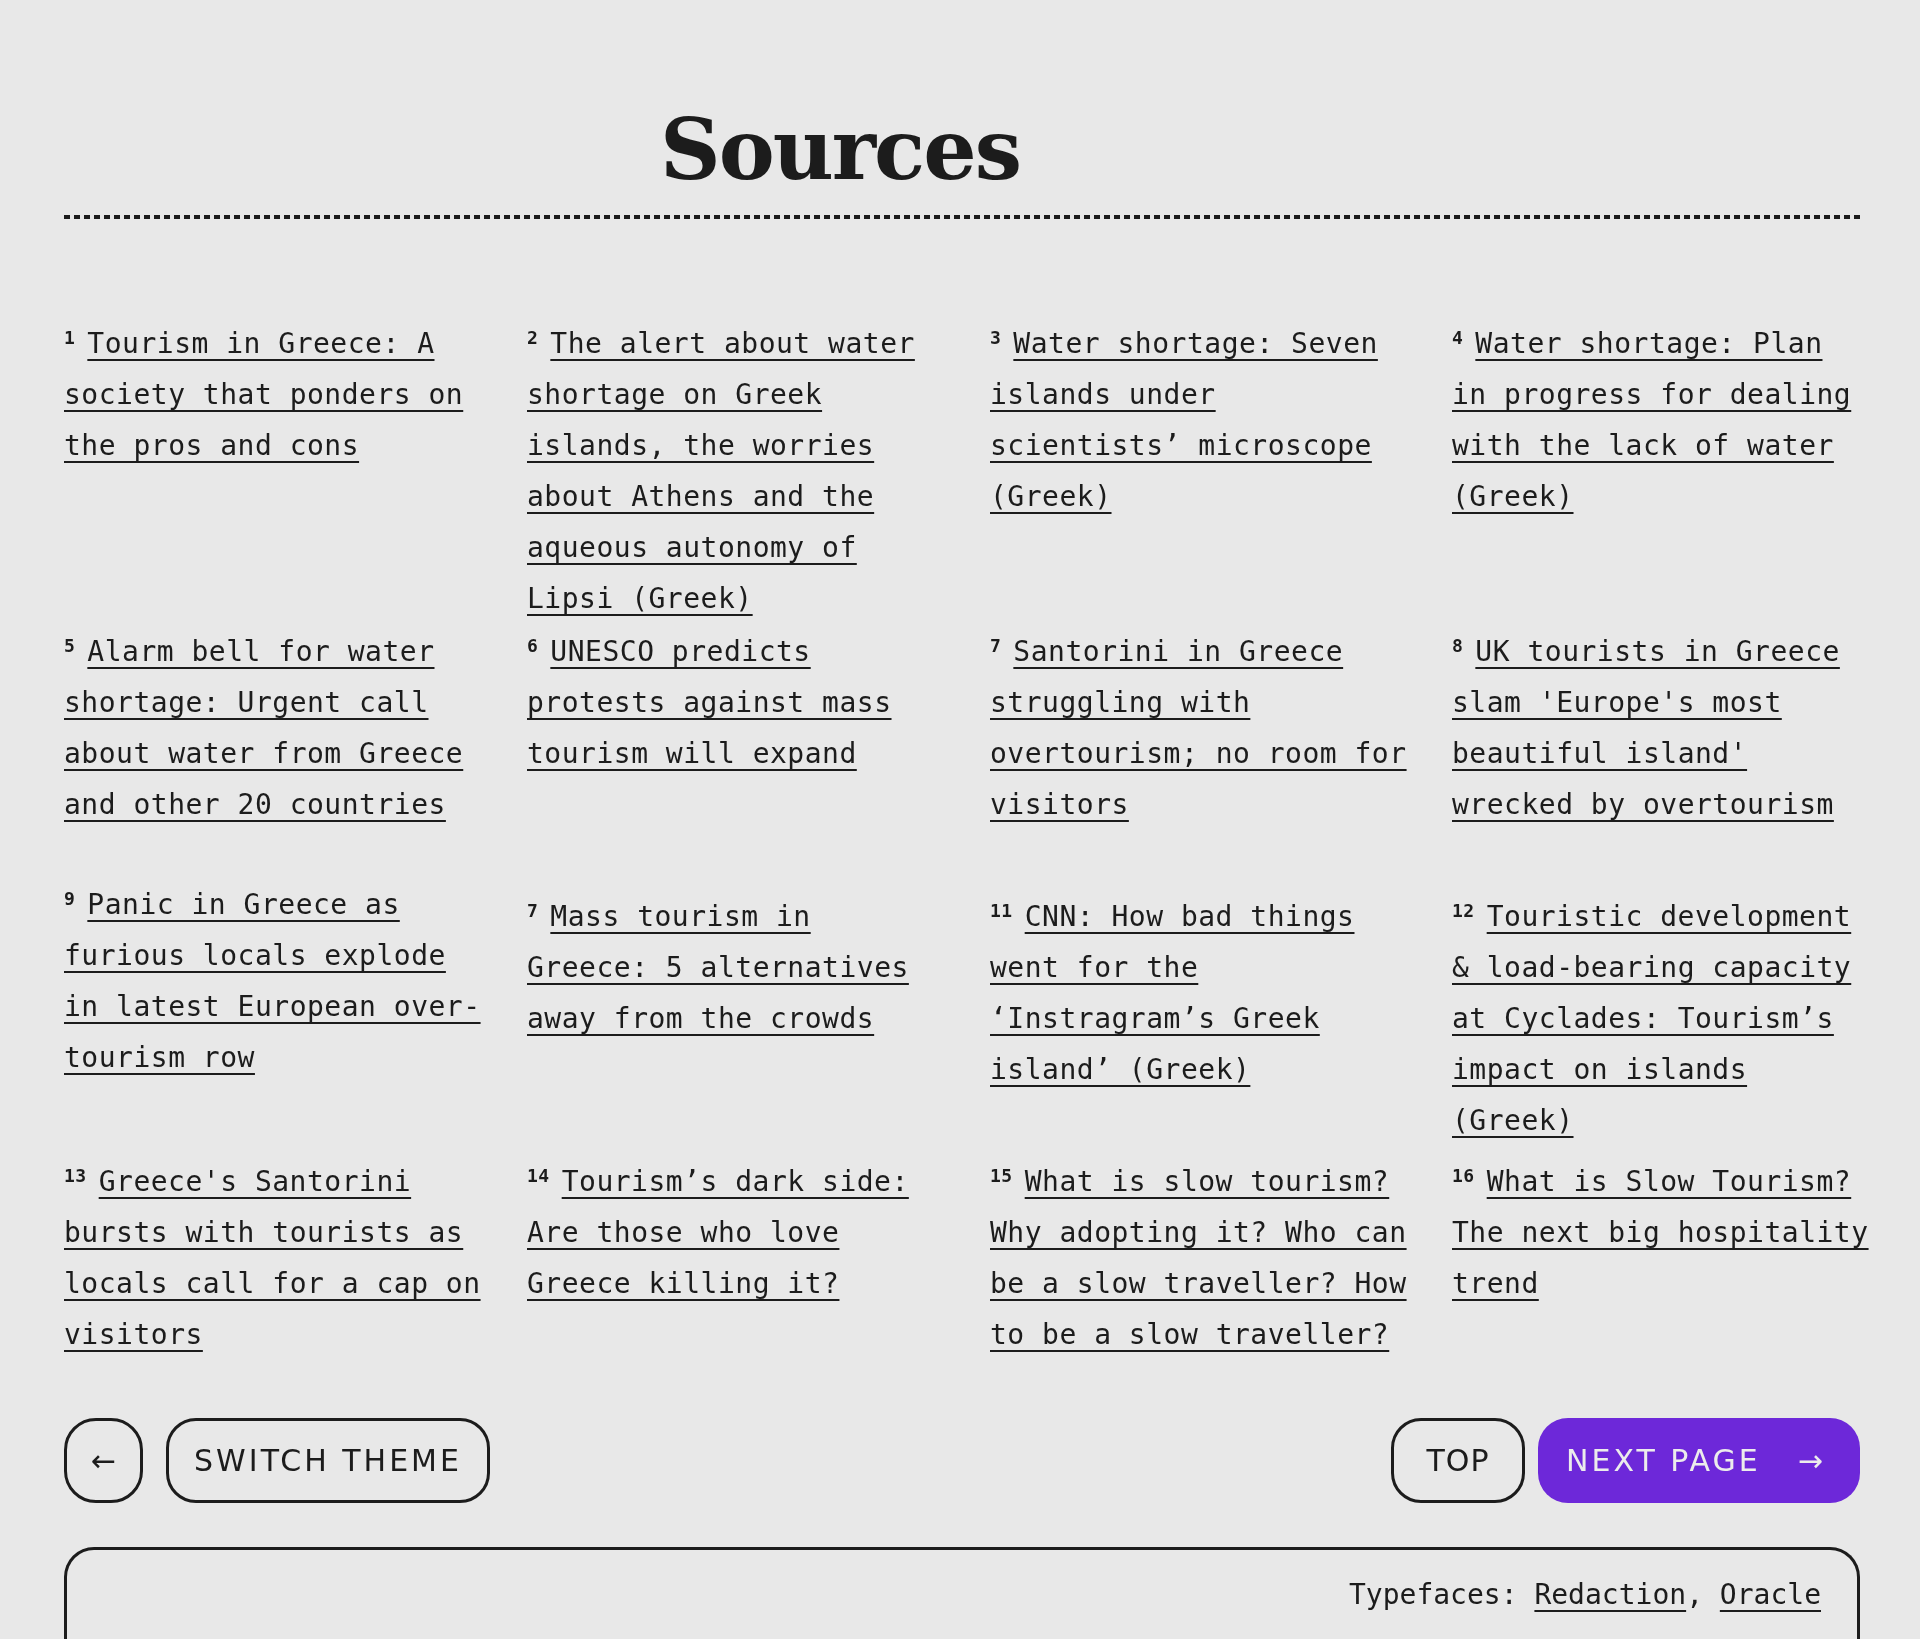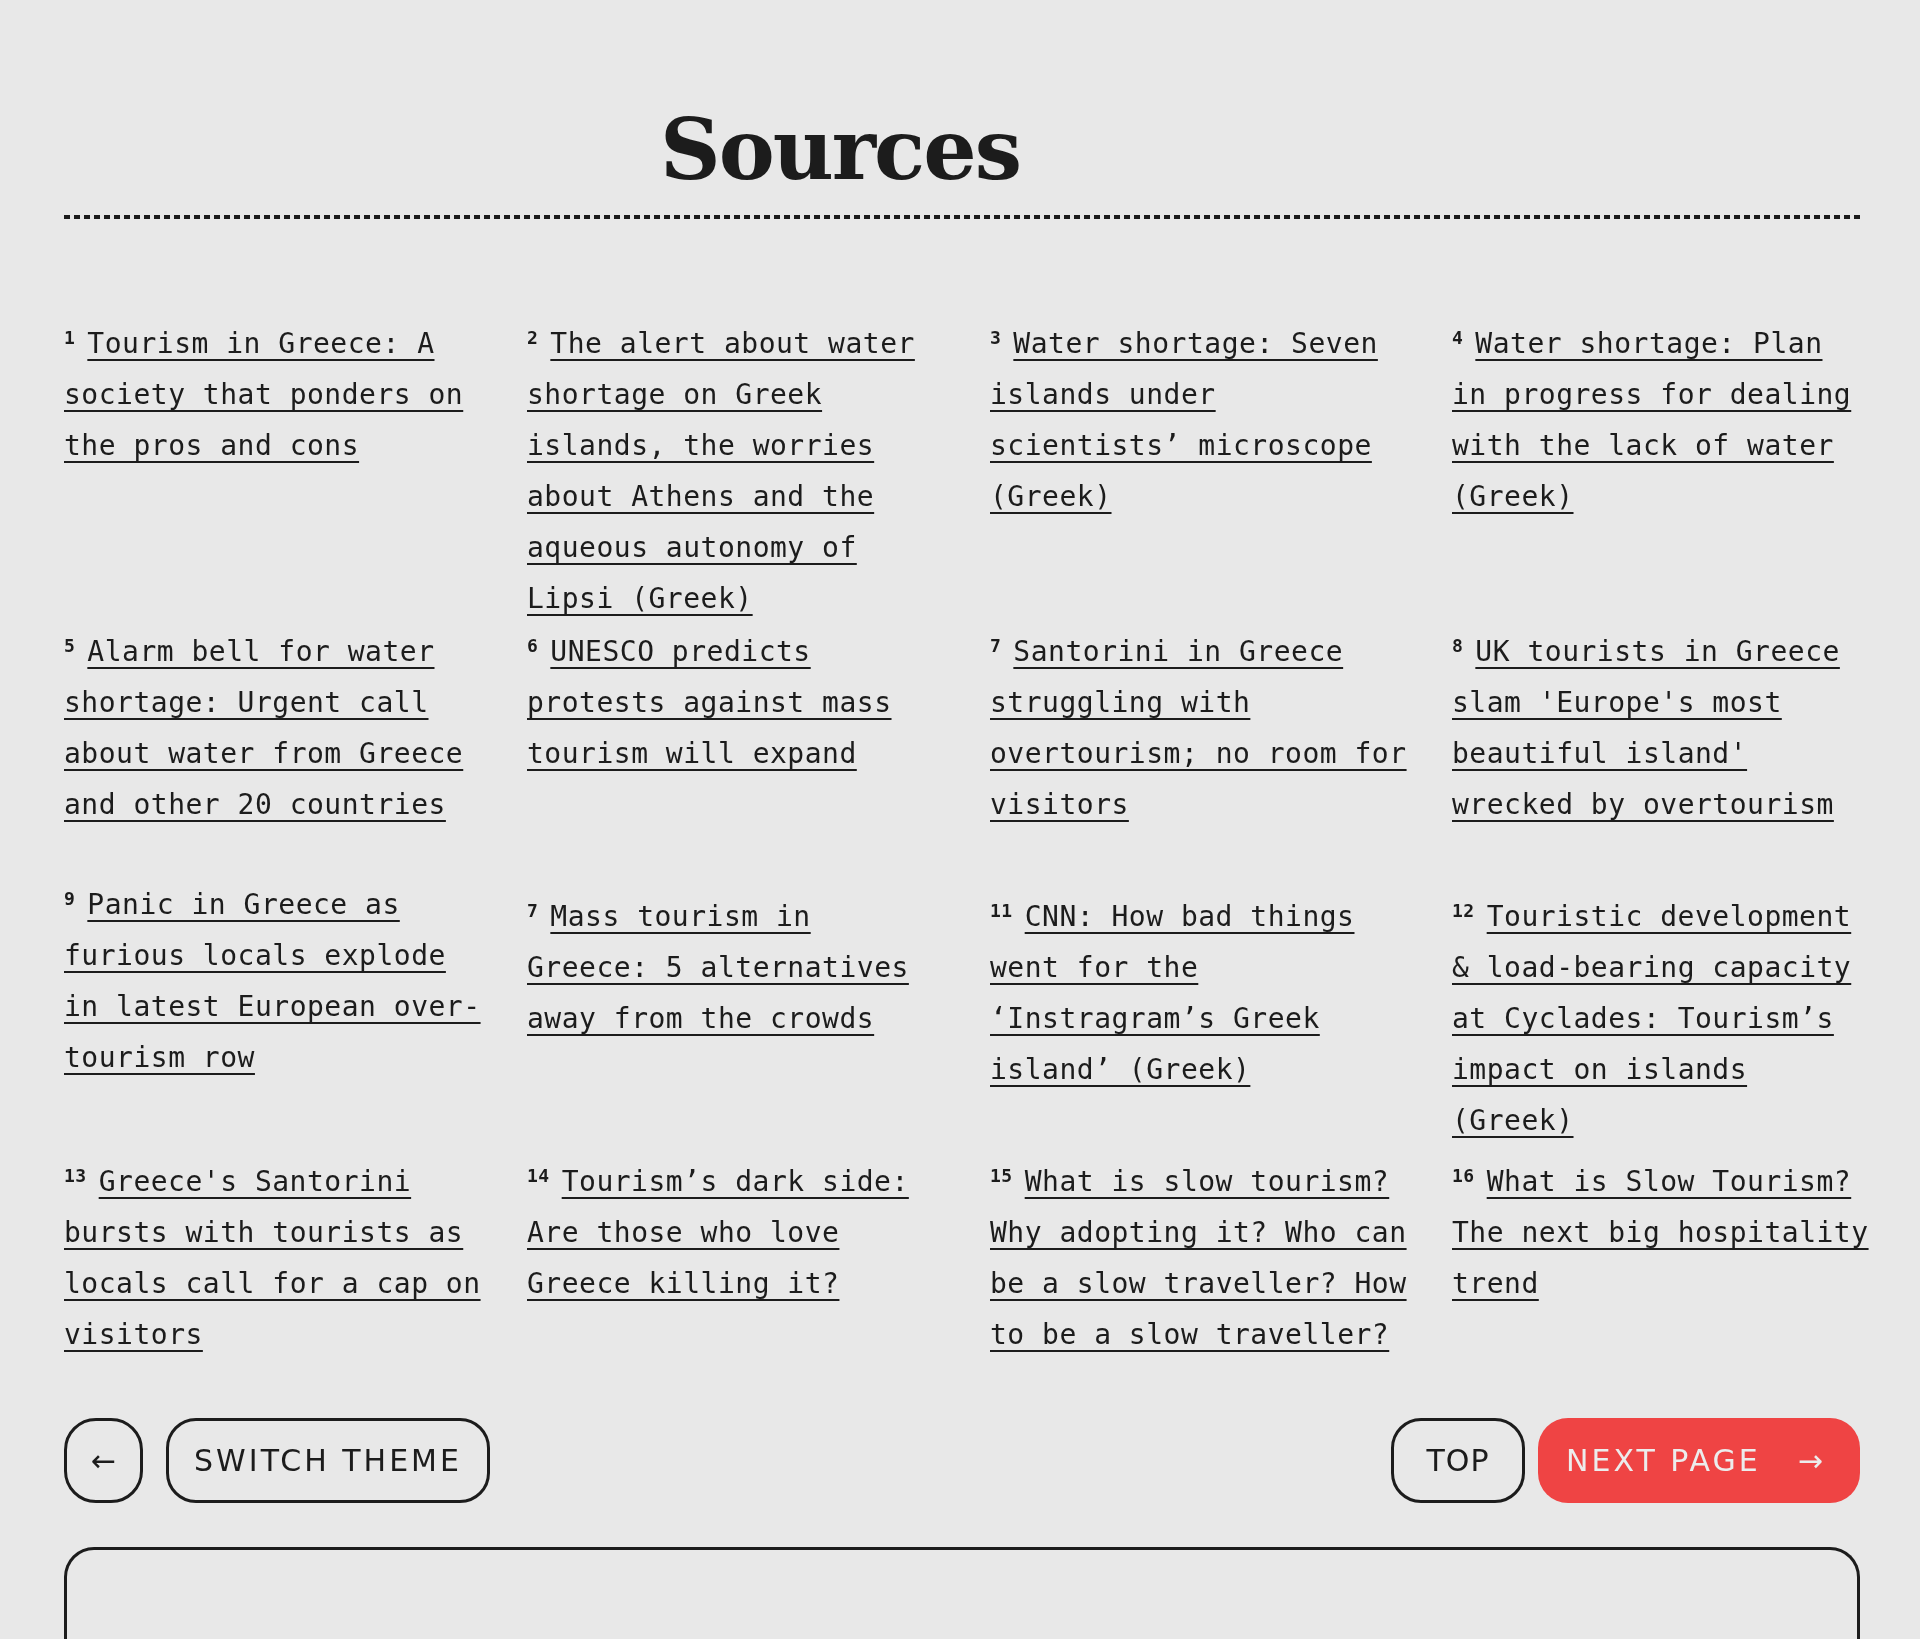--- a/index.html
+++ b/index.html
@@ -28,21 +28,21 @@
   .btn {
     position:absolute; top:1418px; height:85px; box-sizing:border-box;
     border:3px solid #1c1c1c; border-radius:30px; background:transparent;
     display:flex; align-items:center; justify-content:center;
     font-family:"DejaVu Sans","Liberation Sans",sans-serif; font-size:30px; letter-spacing:3px;
     color:#1c1c1c; cursor:pointer;
   }
   .btn.back { left:64px; width:79px; border-radius:32px; font-size:30px; letter-spacing:0; }
   .btn.theme { left:166px; width:324px; }
   .btn.top { left:1391px; width:134px; letter-spacing:1px;text-align:right; }
-  .btn.next { left:1538px; width:322px; border:none; background:#ef4444; color:#ececec; justify-content:space-between; padding:0 34px 0 28px; }
+  .btn.next { left:1538px; width:322px; border:none; background:#6d28d9; color:#ececec; justify-content:space-between; padding:0 34px 0 28px; }
   .footer {
     position:absolute; top:1547px; left:64px; width:1796px; height:120px; box-sizing:border-box;
     border:3px solid #1c1c1c; border-bottom:none; border-radius:30px 30px 0 0;
     font-size:28px;
   }
   .footer .left { position:absolute; left:36px; top:28px; }
   .footer .right { position:absolute; right:36px; top:28px; }
   .footer a { color:#1c1c1c; text-decoration:underline; text-decoration-thickness:2px; text-underline-offset:6px; }
 </style>
 </head>
@@ -81,13 +81,16 @@
 </div>
 <div class="btn top">
   <span>TOP</span>
 </div>
 <div class="btn next">
   <span>NEXT PAGE</span>
   <span>→</span>
 </div>
 
 <div class="footer">
+  <div class="right">
+    <span>Typefaces: </span><a href="#">Redaction</a><span>, </span><a href="#">Oracle</a>
+  </div>
 </div>
 
 </body></html>

